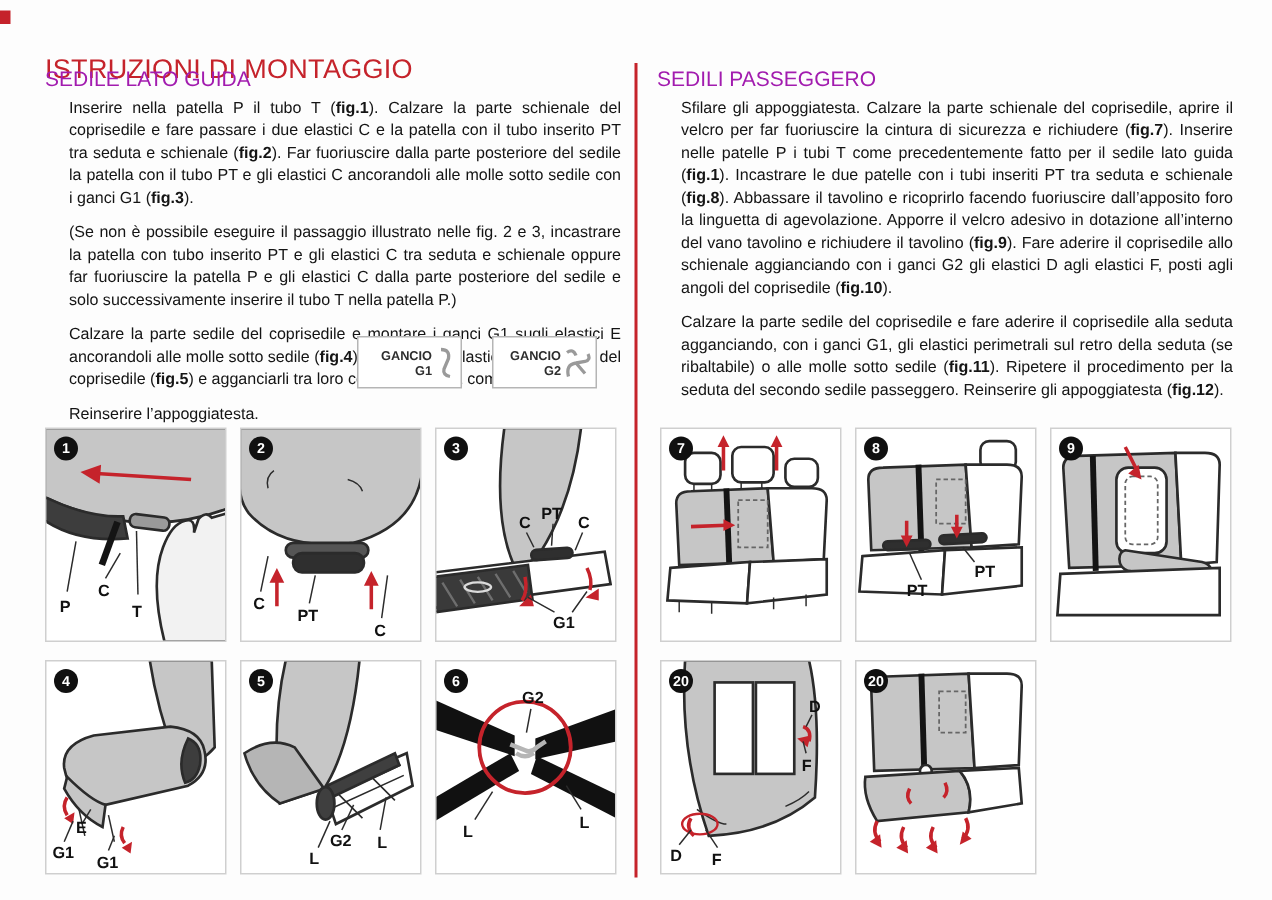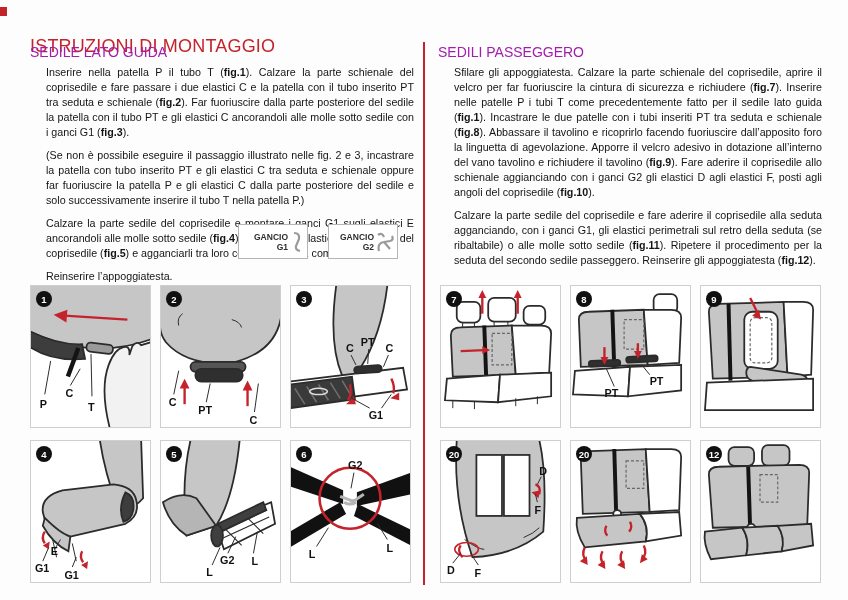--- a/index.html
+++ b/index.html
@@ -303,27 +303,13 @@
         <polygon points="35,130 27,126 34,121" class="redf"></polygon>
       <path d="M52 112 q-4 8 2 14" class="red" stroke-width="2"></path>
         <polygon points="55,130 47,126 54,121" class="redf"></polygon>
       <path d="M74 106 q4 8 -2 14" class="red" stroke-width="2"></path>
         <polygon points="70,124 78,120 72,115" class="redf"></polygon>
       <path d="M36 86 q-3 6 1 10" class="red" stroke-width="2"></path>
       <path d="M60 82 q3 6 -1 10" class="red" stroke-width="2"></path>
     </svg>
   </div>
 
-  <div class="panel">
-    <div class="badge">12</div>
-    <svg viewBox="0 0 121 143">
-      <rect x="28" y="6" width="26" height="19" rx="6" fill="#c6c6c6" class="outl"></rect>
-      <rect x="62" y="4" width="28" height="21" rx="6" fill="#c6c6c6" class="outl"></rect>
-      <path d="M8 34 Q8 26 18 26 L100 24 Q110 24 110 32 L108 86 L12 88 Z" fill="#c6c6c6" class="outl"></path>
-      <rect x="60" y="34" width="18" height="28" class="dash"></rect>
-      <line x1="48" y1="26" x2="50" y2="90" stroke="#141414" stroke-width="4"></line>
-      <circle cx="51" cy="88" r="4" fill="#fff" class="outl"></circle>
-      <path d="M4 92 L42 88 Q50 100 46 116 L10 120 Q2 104 4 92 Z" fill="#c6c6c6" class="outl"></path>
-      <path d="M42 88 L78 86 Q86 98 82 112 L46 116 Q50 100 42 88 Z" fill="#c6c6c6" class="outl"></path>
-      <path d="M78 86 L112 84 L114 106 L82 112 Q86 98 78 86 Z" fill="#c6c6c6" class="outl"></path>
-    </svg>
-  </div>
 </div>
 
 </body></html>

